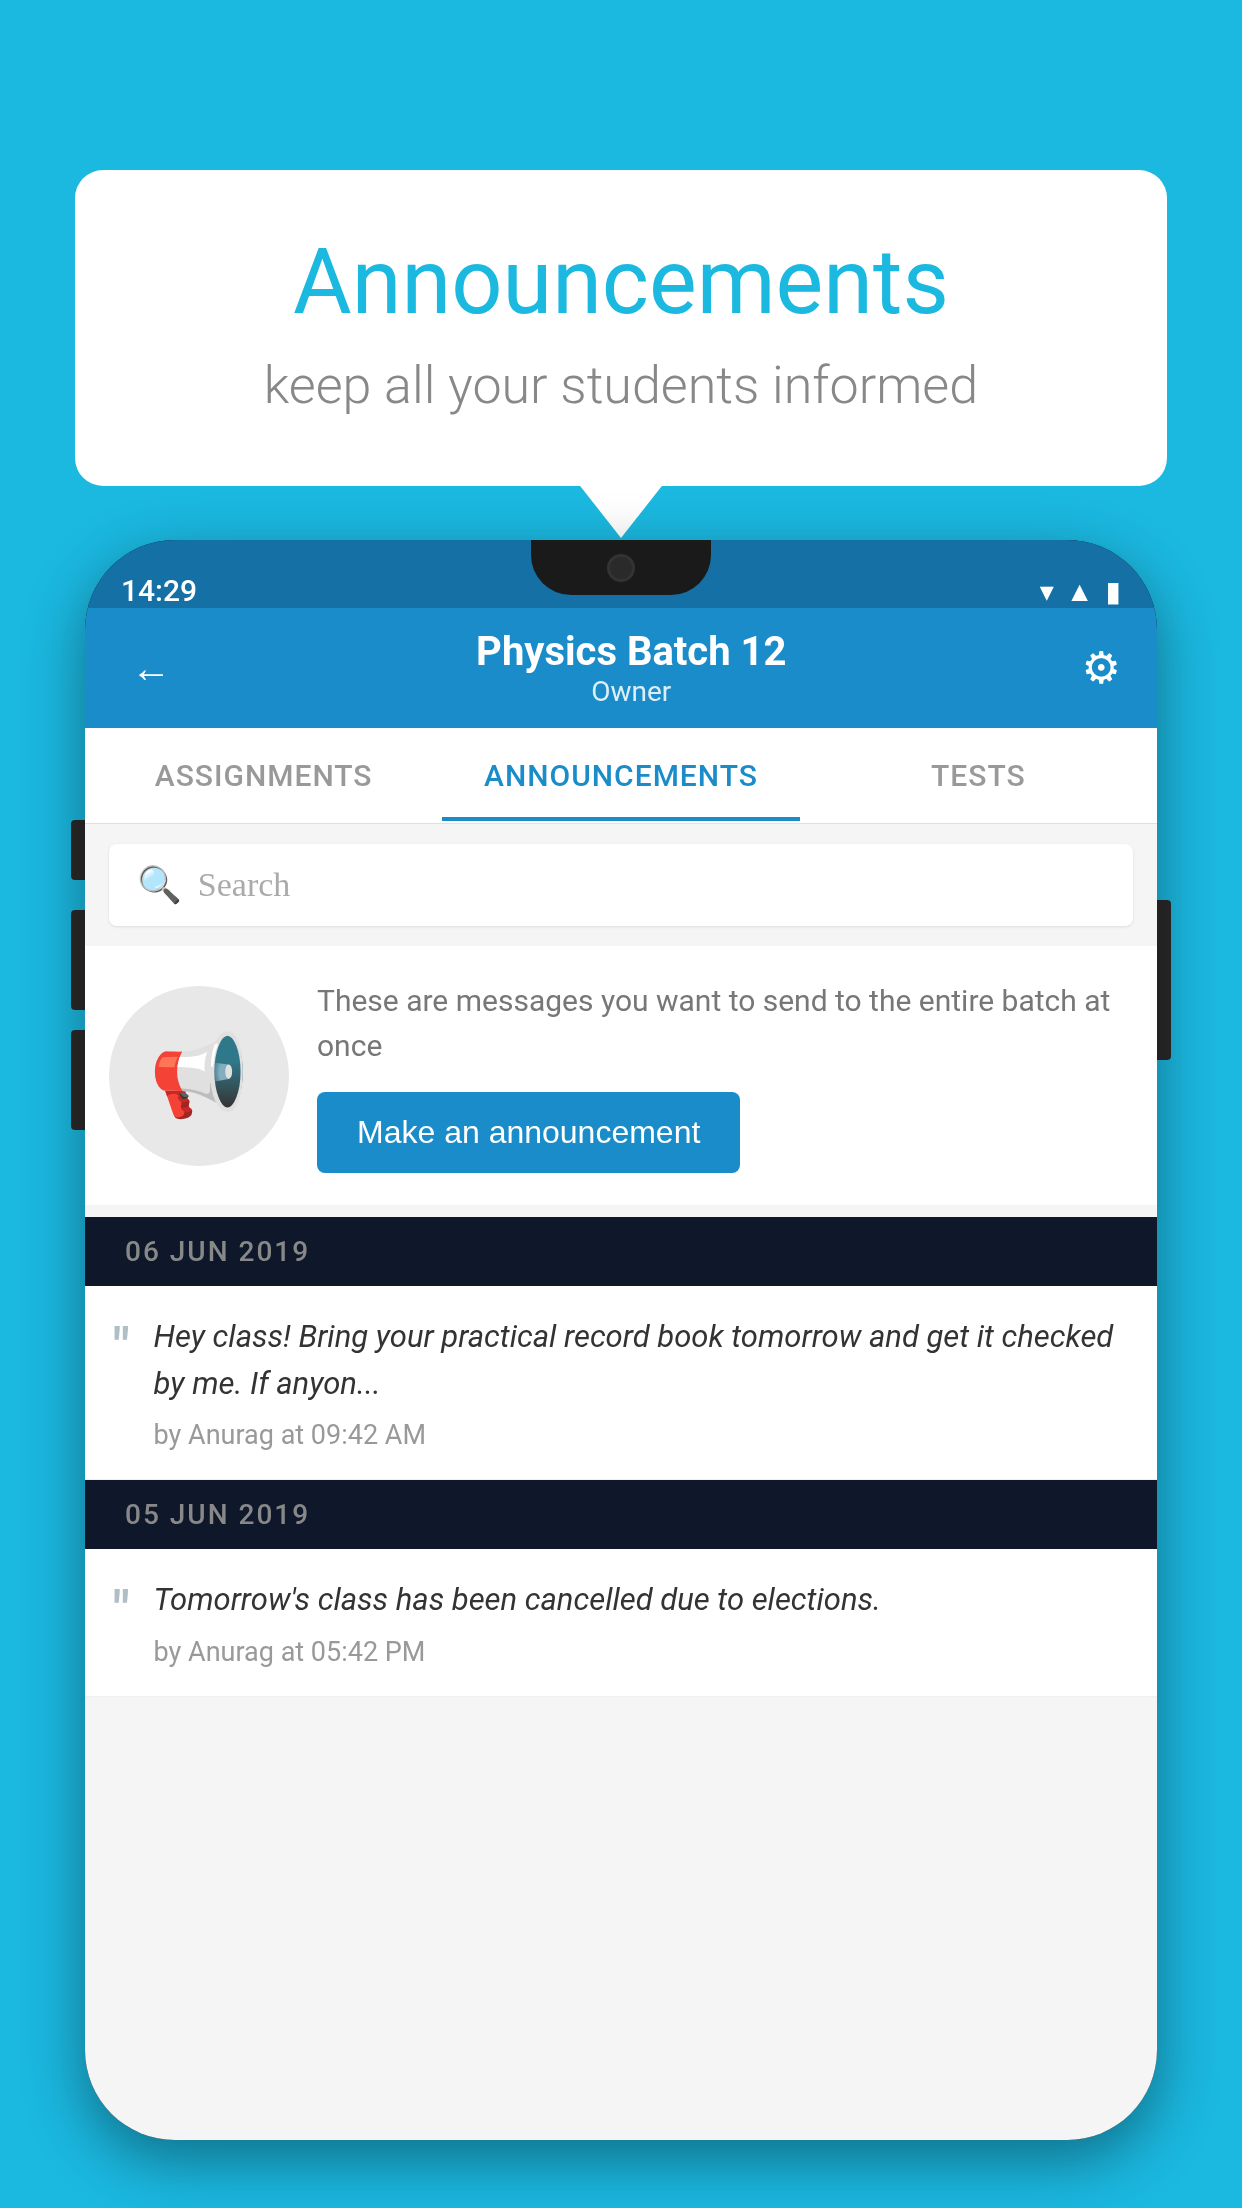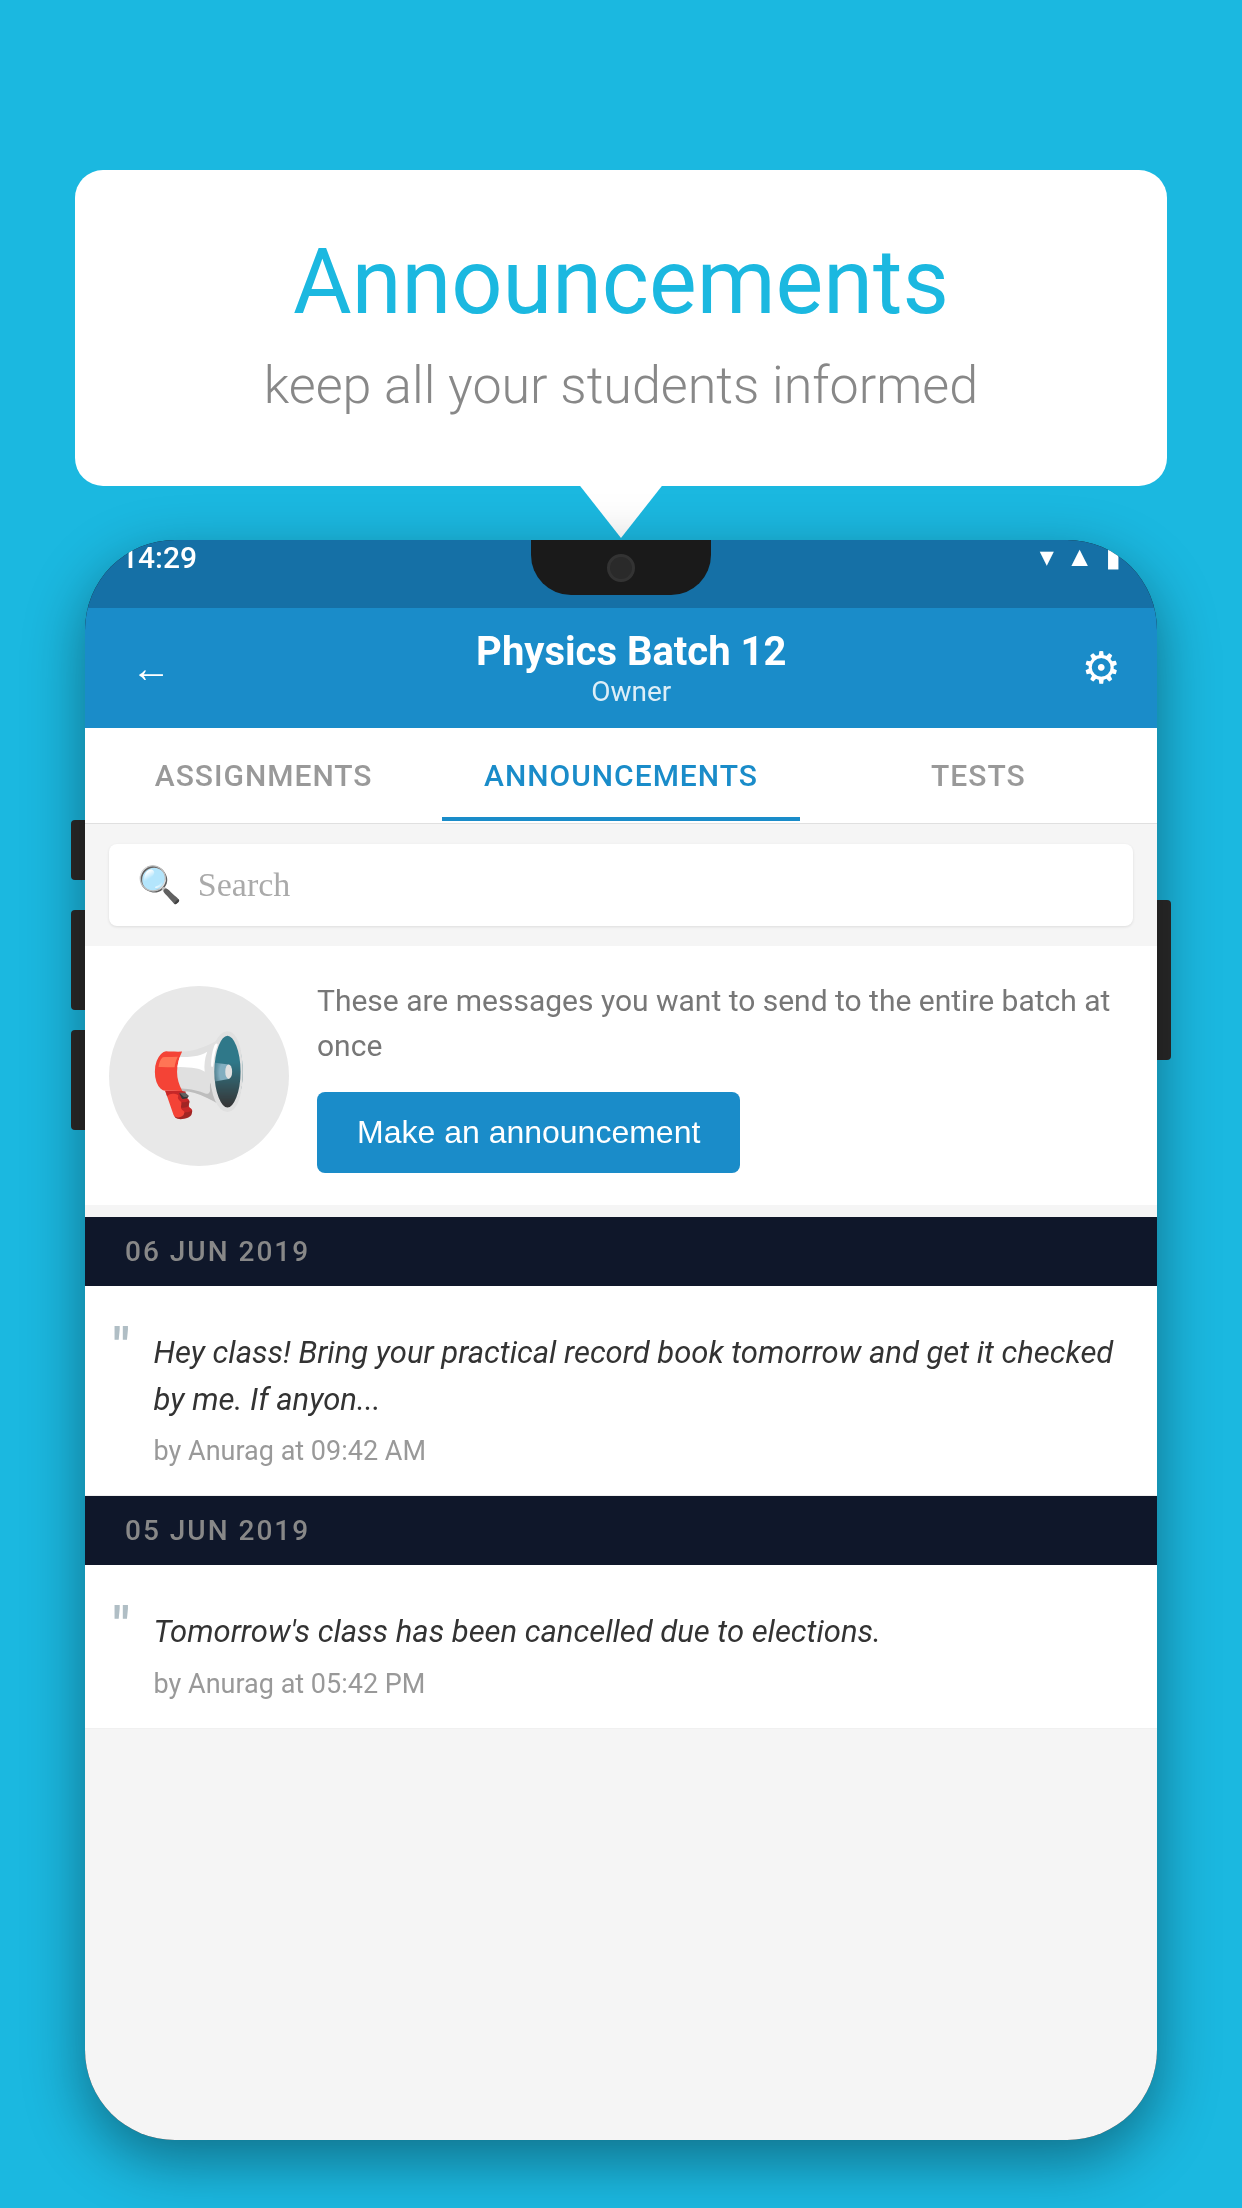--- a/index.html
+++ b/index.html
@@ -105,21 +105,21 @@
 
     
     .status-bar {
       position: absolute;
       top: 0;
       left: 0;
       right: 0;
       height: 68px;
       background: #1570a6;
       display: flex;
-      align-items: flex-start;
+      align-items: flex-end;
       justify-content: space-between;
       padding: 0 36px;
       z-index: 5;
     }
 
     .status-time {
       color: white;
       font-size: 30px;
       font-weight: 500;
     }
@@ -333,21 +333,20 @@
     .announcement-content {
       flex: 1;
     }
 
     .announcement-text {
       font-size: 31px;
       color: #333;
       font-style: italic;
       line-height: 1.5;
       margin-bottom: 12px;
-      margin-top: 16px;
     }
 
     .announcement-meta {
       font-size: 27px;
       color: #999;
     }
 
     
     .phone-side-left {
       position: absolute;

